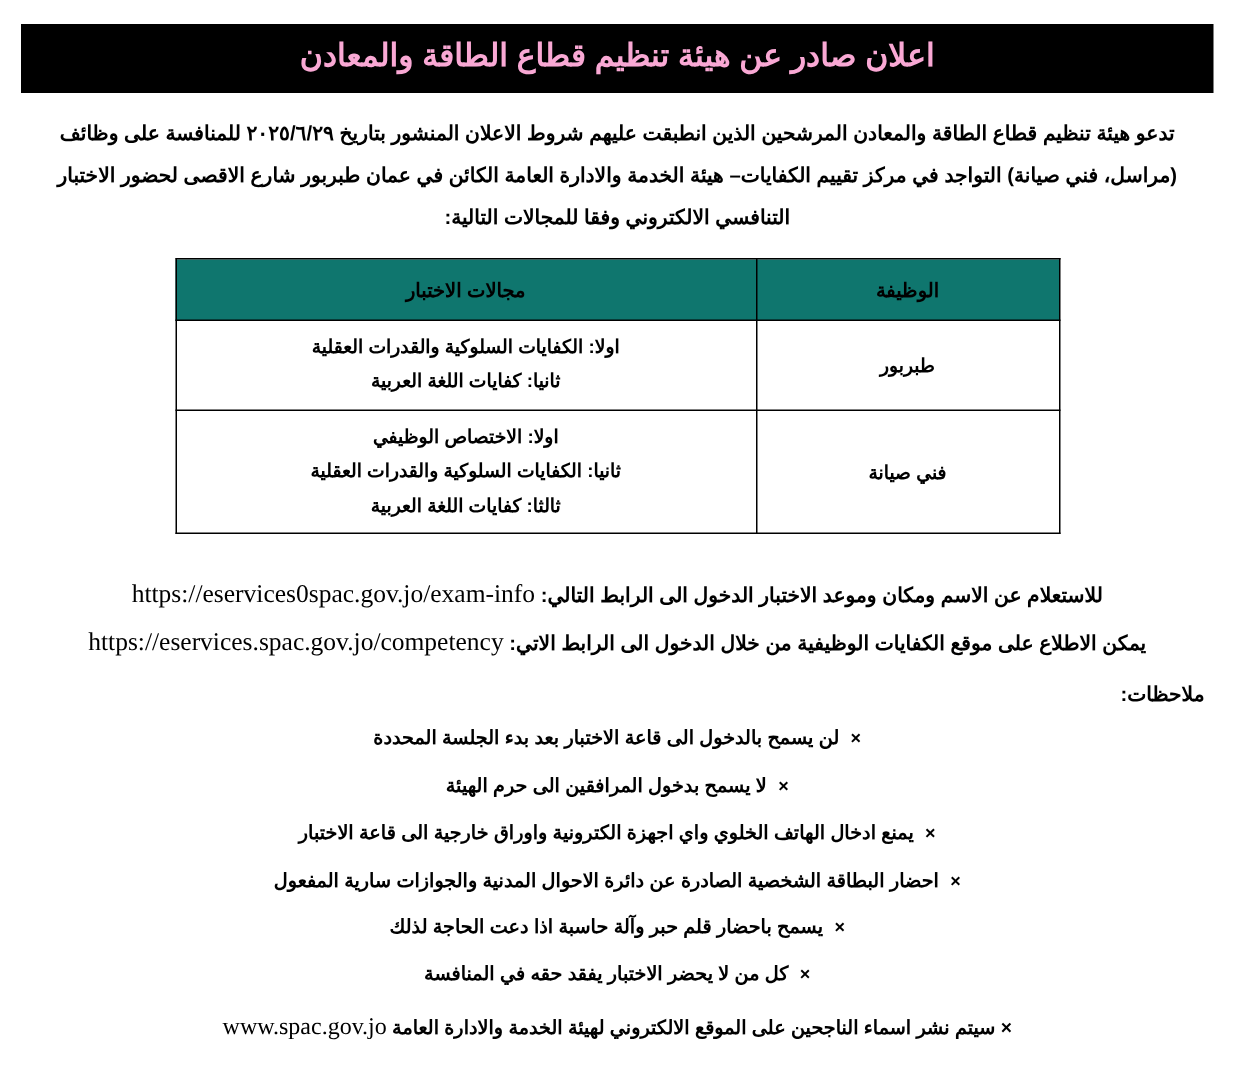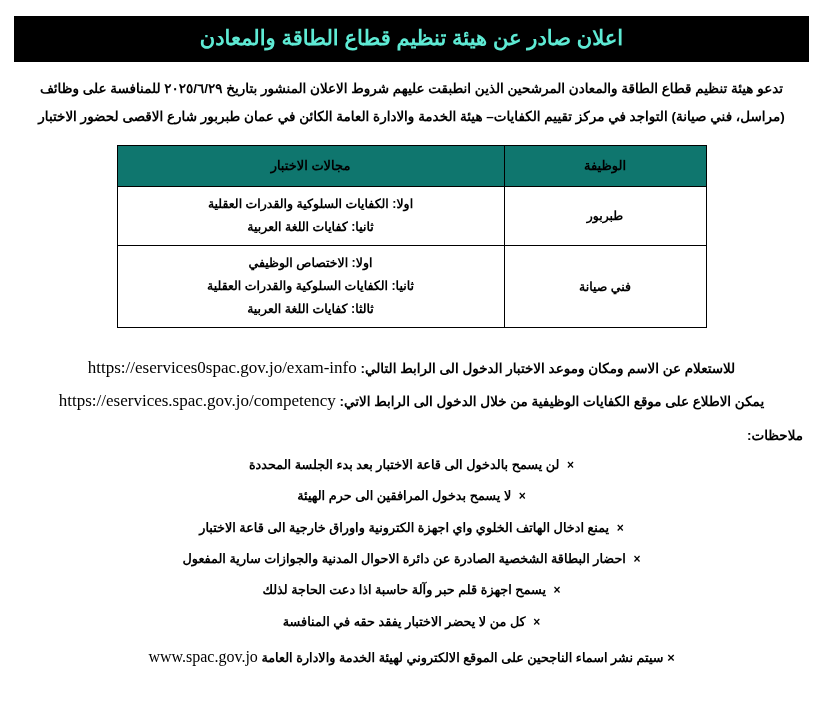--- a/index.html
+++ b/index.html
@@ -19,21 +19,21 @@
     height: 720px;
     position: relative;
     box-sizing: border-box;
     padding: 10px 14px 0 14px;
   }
   
   .banner {
     margin: 6px auto 0 auto;
     width: 795px;
     background: #000000;
-    color: #5eead4;
+    color: #f9a8d4;
     text-align: center;
     padding: 9px 4px 11px 4px;
     box-sizing: border-box;
   }
   .banner-title {
     font-size: 21px;
     font-weight: bold;
     line-height: 1.25;
     letter-spacing: 0;
   }
@@ -159,20 +159,21 @@
 
 <div class="page">
 
   <div class="banner">
     <div class="banner-title">اعلان صادر عن هيئة تنظيم قطاع الطاقة والمعادن</div>
   </div>
 
   <div class="intro">
     <span class="line">تدعو هيئة تنظيم قطاع الطاقة والمعادن المرشحين الذين انطبقت عليهم شروط الاعلان المنشور بتاريخ ٢٠٢٥/٦/٢٩ للمنافسة على وظائف</span>
     <span class="line">(مراسل، فني صيانة) التواجد في مركز تقييم الكفايات– هيئة الخدمة والادارة العامة الكائن في عمان طبربور شارع الاقصى لحضور الاختبار</span>
+    <span class="line last">التنافسي الالكتروني وفقا للمجالات التالية:</span>
   </div>
 
   <div class="table-wrap">
     <table class="jobs">
       <thead>
         <tr>
           <th>الوظيفة</th>
           <th>مجالات الاختبار</th>
         </tr>
       </thead>
@@ -221,21 +222,21 @@
     <li>
       <span class="x">×</span>
       <span>يمنع ادخال الهاتف الخلوي واي اجهزة الكترونية واوراق خارجية الى قاعة الاختبار</span>
     </li>
     <li>
       <span class="x">×</span>
       <span>احضار البطاقة الشخصية الصادرة عن دائرة الاحوال المدنية والجوازات سارية المفعول</span>
     </li>
     <li>
       <span class="x">×</span>
-      <span>يسمح اجهزة قلم حبر وآلة حاسبة اذا دعت الحاجة لذلك</span>
+      <span>يسمح باحضار قلم حبر وآلة حاسبة اذا دعت الحاجة لذلك</span>
     </li>
     <li>
       <span class="x">×</span>
       <span>كل من لا يحضر الاختبار يفقد حقه في المنافسة</span>
     </li>
   </ul>
 
   <div class="final-note">
     <span class="x">×</span>
     <span>سيتم نشر اسماء الناجحين على الموقع الالكتروني لهيئة الخدمة والادارة العامة</span>

